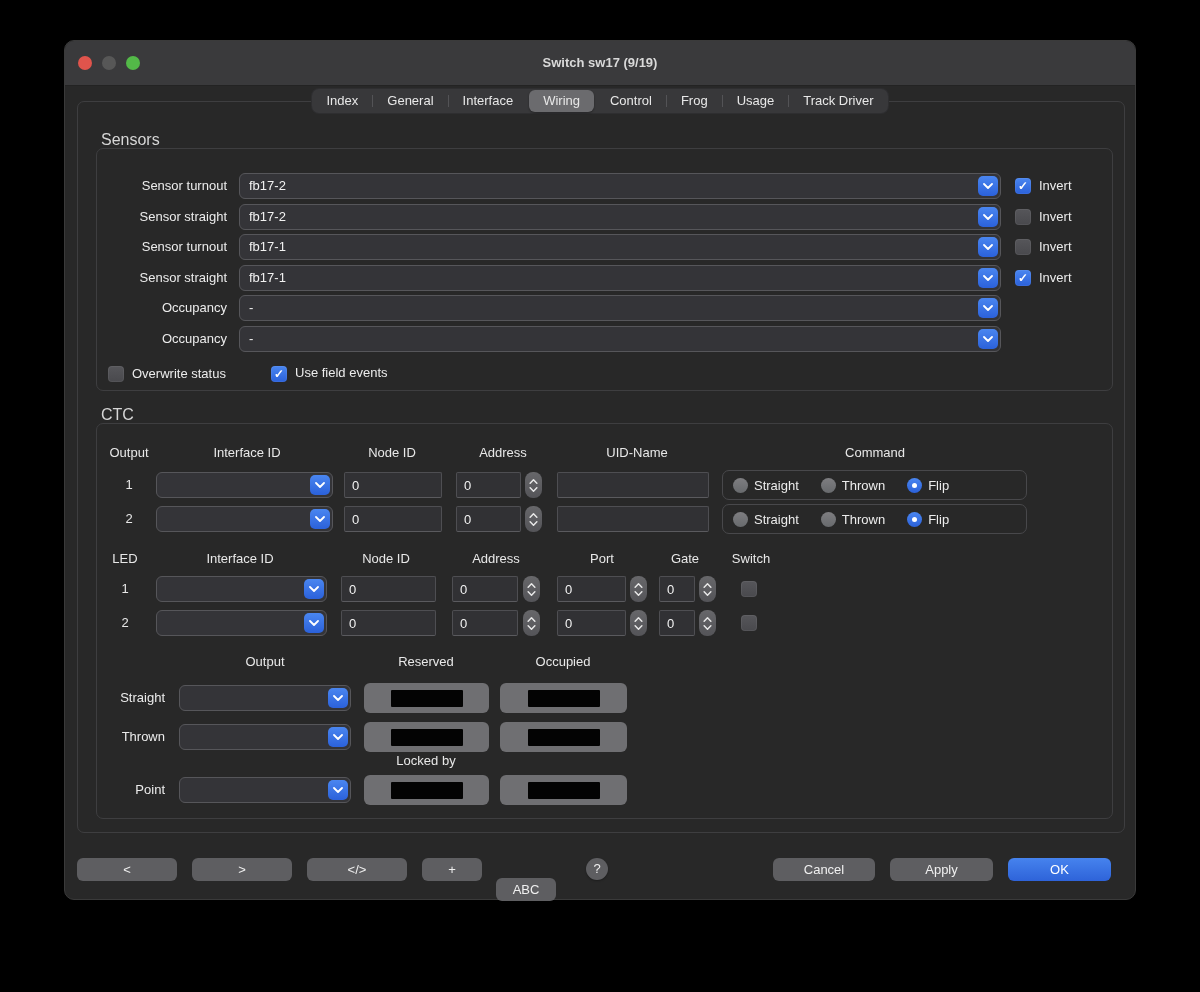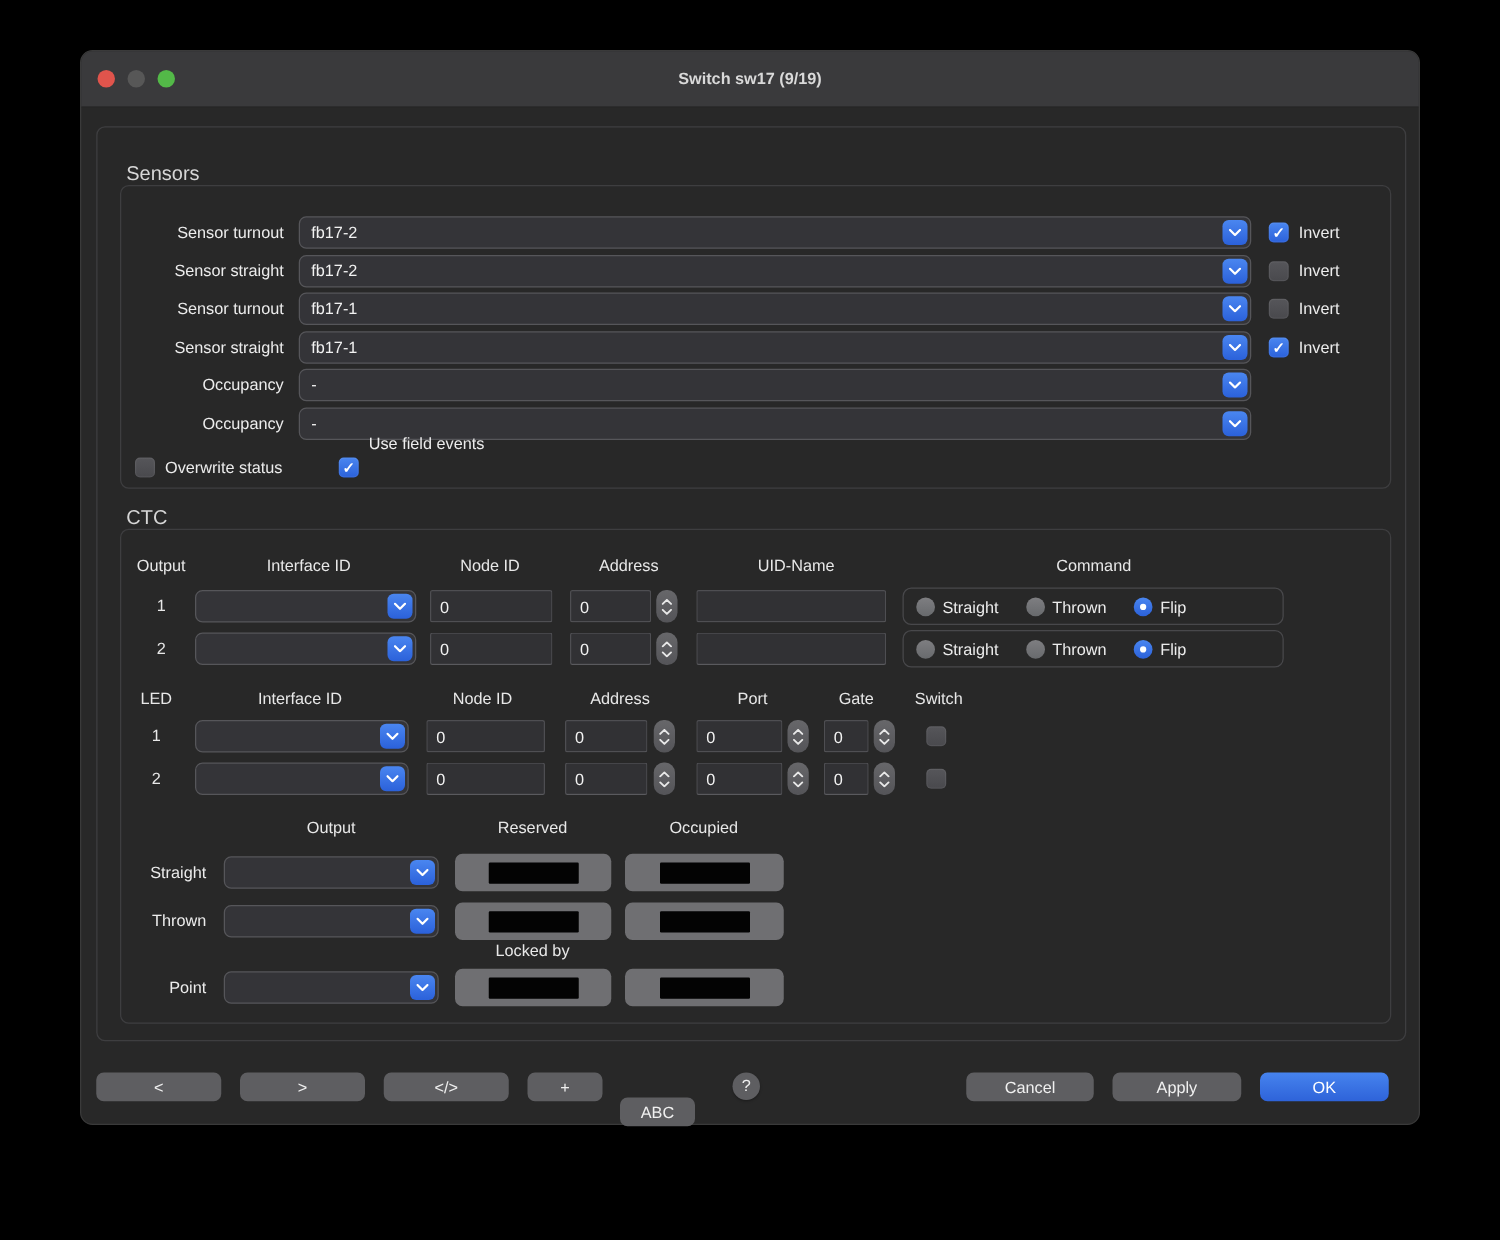--- a/index.html
+++ b/index.html
@@ -74,20 +74,39 @@
 
   <div class="titlebar">
     <div class="light" style="left:13px;background:#e0544c;"></div>
     <div class="light" style="left:37px;background:#575757;"></div>
     <div class="light" style="left:61px;background:#53b948;"></div>
     <div class="title">Switch sw17 (9/19)</div>
   </div>
 
   <div class="pane"></div>
 
+  <div class="tabstrip">
+    <div class="tabinner">
+      <div class="seg">Index</div>
+      <div class="tsep"></div>
+      <div class="seg">General</div>
+      <div class="tsep"></div>
+      <div class="seg">Interface</div>
+      <div class="tsep hide"></div>
+      <div class="seg selected">Wiring</div>
+      <div class="tsep hide"></div>
+      <div class="seg">Control</div>
+      <div class="tsep"></div>
+      <div class="seg">Frog</div>
+      <div class="tsep"></div>
+      <div class="seg">Usage</div>
+      <div class="tsep"></div>
+      <div class="seg">Track Driver</div>
+    </div>
+  </div>
 
   <div class="grouplabel" style="left:36px;top:90px;">Sensors</div>
   <div class="groupbox" style="left:31px;top:107px;width:1017px;height:243px;"></div>
 
   <div class="abs lbl rlbl" style="left:30px;top:132px;width:132px;line-height:26px;">Sensor turnout</div>
   <div class="combo" style="left:174px;top:132px;width:762px;">
     <span class="ctext">fb17-2</span>
     <span class="cbtn">
         <svg width="10" height="6" viewBox="0 0 10 6">
           <path d="M1 1l4 4 4-4" stroke="#fff" stroke-width="1.8" fill="none" stroke-linecap="round" stroke-linejoin="round"></path>
@@ -155,21 +174,21 @@
           <path d="M1 1l4 4 4-4" stroke="#fff" stroke-width="1.8" fill="none" stroke-linecap="round" stroke-linejoin="round"></path>
         </svg>
       </span>
   </div>
 
   <div class="cb" style="left:43px;top:325px;"></div>
   <div class="abs lbl" style="left:67px;top:325px;line-height:16px;">Overwrite status</div>
   <div class="cb checked" style="left:206px;top:325px;">
       <span class="mark">✓</span>
     </div>
-  <div class="abs lbl" style="left:230px;top:306px;line-height:16px;text-align:right;">Use field events</div>
+  <div class="abs lbl" style="left:230px;top:324px;line-height:16px;text-align:right;">Use field events</div>
 
   <div class="grouplabel" style="left:36px;top:365px;">CTC</div>
   <div class="groupbox" style="left:31px;top:382px;width:1017px;height:396px;"></div>
 
   <div class="abs hdr" style="left:64px;top:404px;">Output</div>
   <div class="abs hdr" style="left:182px;top:404px;">Interface ID</div>
   <div class="abs hdr" style="left:327px;top:404px;">Node ID</div>
   <div class="abs hdr" style="left:438px;top:404px;">Address</div>
   <div class="abs hdr" style="left:572px;top:404px;">UID-Name</div>
   <div class="abs hdr" style="left:810px;top:404px;">Command</div>

